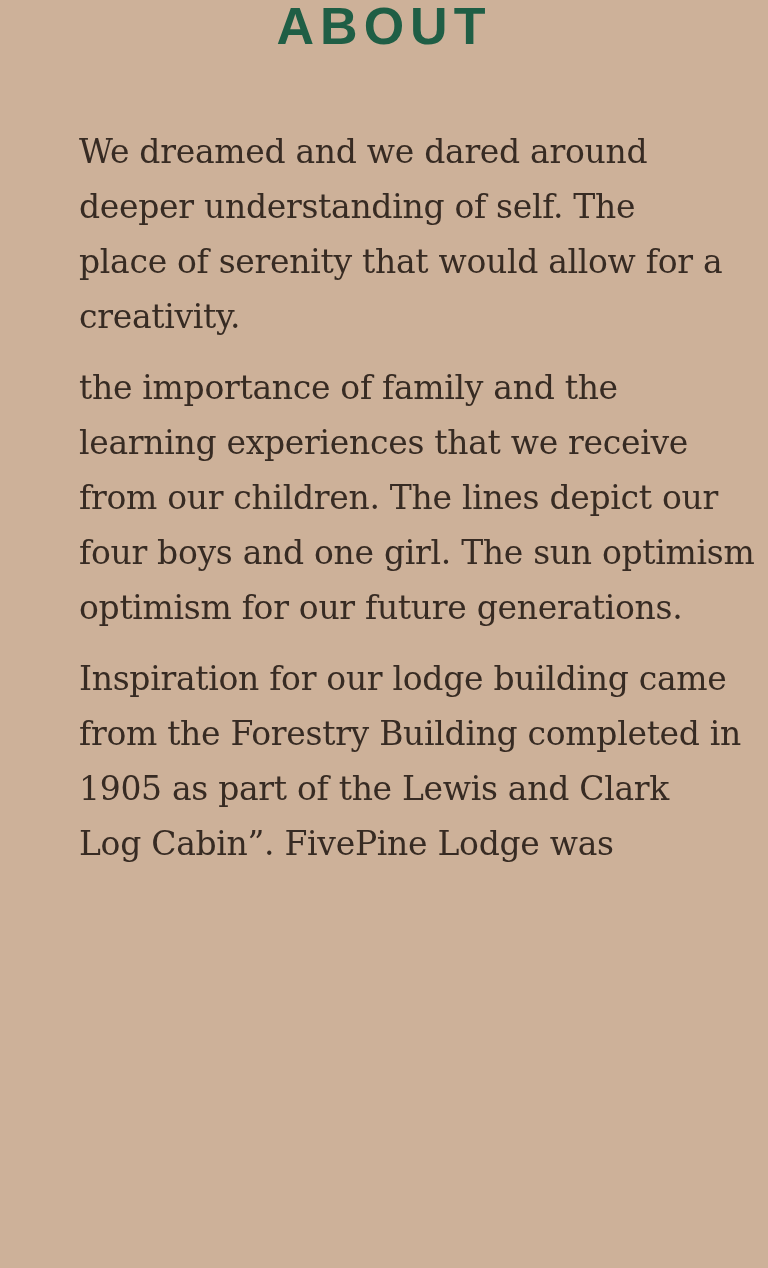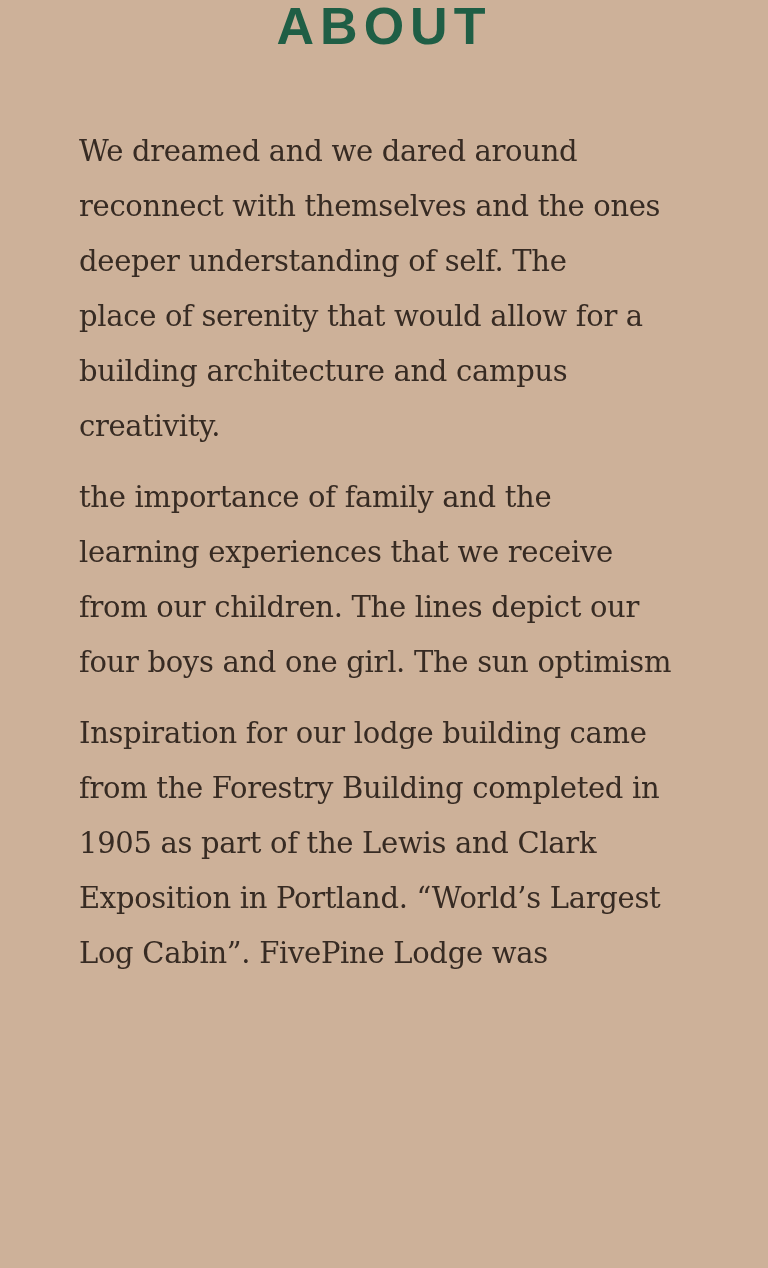--- a/index.html
+++ b/index.html
@@ -29,47 +29,45 @@
       left: 79px;
       top: 124px;
       width: 640px;
     }
     .para {
       margin: 0 0 16px 0;
     }
     .line {
       display: block;
       font-family: "DejaVu Serif", serif;
-      font-size: 29px;
+      font-size: 33px;
       line-height: 55px;
       color: #372b23;
       white-space: nowrap;
       letter-spacing: -0.3px;
     }
   </style>
 </head>
 <body>
 
 <h1 class="heading">ABOUT</h1>
 
 <div class="content">
   <p class="para">
     <span class="line">We dreamed and we dared around</span>
-    <span class="line">reconnect with themselves and the ones</span>
     <span class="line">deeper understanding of self. The</span>
     <span class="line">place of serenity that would allow for a</span>
-    <span class="line">building architecture and campus</span>
     <span class="line">creativity.</span>
   </p>
   <p class="para">
     <span class="line">the importance of family and the</span>
     <span class="line">learning experiences that we receive</span>
     <span class="line">from our children. The lines depict our</span>
     <span class="line">four boys and one girl. The sun optimism</span>
+    <span class="line">optimism for our future generations.</span>
   </p>
   <p class="para">
     <span class="line">Inspiration for our lodge building came</span>
     <span class="line">from the Forestry Building completed in</span>
     <span class="line">1905 as part of the Lewis and Clark</span>
-    <span class="line">Exposition in Portland. “World’s Largest</span>
     <span class="line">Log Cabin”. FivePine Lodge was</span>
   </p>
 </div>
 
 </body></html>

